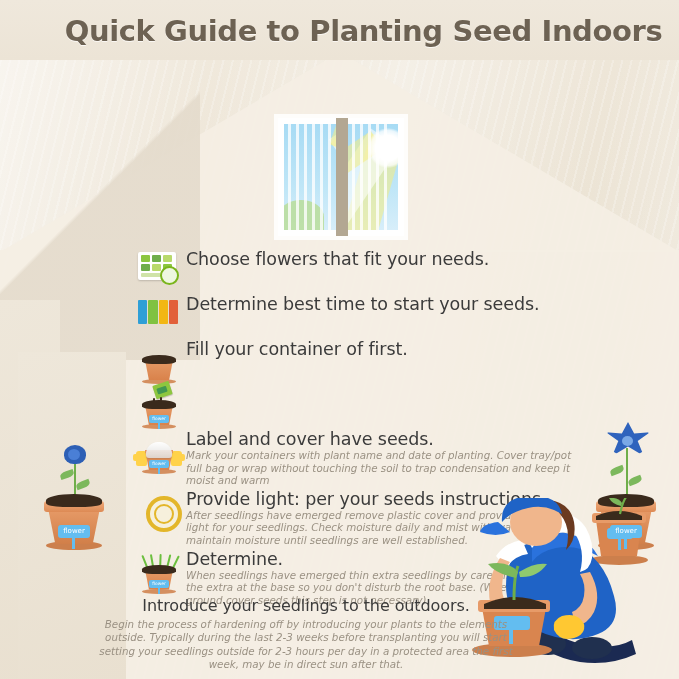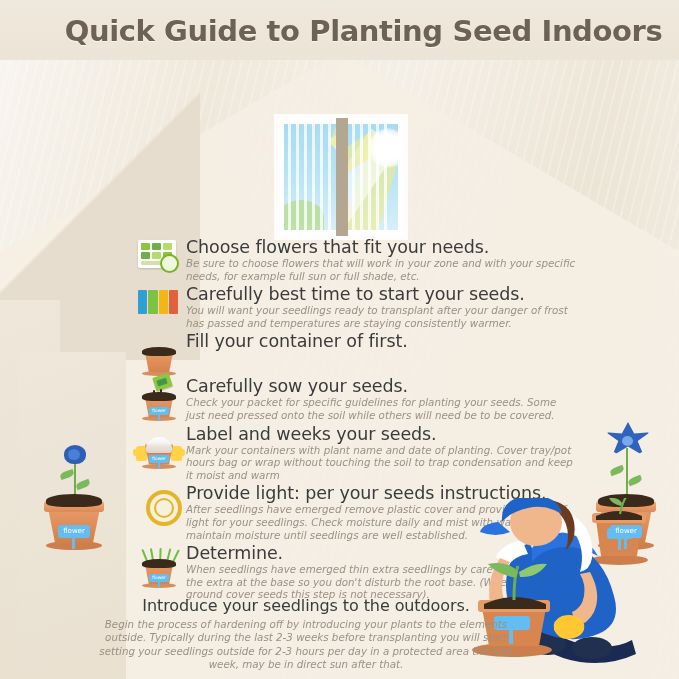--- a/index.html
+++ b/index.html
@@ -73,21 +73,21 @@
   .mull{position:absolute;left:58px;top:0;bottom:0;width:12px;background:#b3a792;}
   .sky{position:absolute;inset:0;background:linear-gradient(180deg,#a7dbf4 0%,#bfe6f7 60%,#d7eefa 100%);}
   .ray{position:absolute;left:50%;top:18px;width:34px;height:150px;background:rgba(255,255,255,.55);transform-origin:50% 0;}
   .ray.y{background:rgba(246,236,128,.55);}
   .sun{position:absolute;right:-10px;top:4px;width:40px;height:40px;border-radius:50%;
        background:radial-gradient(circle,#ffffff 45%, rgba(255,255,255,.75) 62%, rgba(255,255,255,0) 72%);}
   .grass{position:absolute;left:-6px;bottom:-4px;width:46px;height:34px;border-radius:50% 50% 0 0;background:#b9dd9a;opacity:.85;}
   .blind{position:absolute;top:0;bottom:0;width:3px;background:rgba(255,255,255,.78);}
 
   
-  .steps{position:absolute;left:136px;top:236px;width:440px;}
+  .steps{position:absolute;left:136px;top:248px;width:440px;}
   .step{position:relative;display:flex;align-items:flex-start;margin-bottom:1px;}
   .ic{width:46px;min-width:46px;height:44px;position:relative;margin-right:4px;}
   .txt{flex:1;padding-top:1px;}
   .hd{
     font-size:17.5px;color:#3b3b3b;line-height:20px;letter-spacing:-0.1px;
     font-family:"DejaVu Sans", sans-serif;font-weight:normal;
   }
   .bd{
     font-size:10.3px;color:#9a9183;line-height:12.6px;font-style:italic;
     font-family:"DejaVu Sans", sans-serif;margin-top:0px;
@@ -218,36 +218,34 @@
           <i style="left:25px;top:3px;width:9px;height:7px;background:#b8d96b;"></i>
           <i style="left:3px;top:12px;width:9px;height:7px;background:#6fae4a;"></i>
           <i style="left:14px;top:12px;width:9px;height:7px;background:#b8d96b;"></i>
           <i style="left:25px;top:12px;width:9px;height:7px;"></i>
           <i style="left:3px;top:21px;width:20px;height:4px;background:#cfe3a8;"></i>
         </div>
         <div class="mag"></div>
       </div>
       <div class="txt">
         <div class="hd">Choose flowers that fit your needs.</div>
-        <div class="bd">Be sure to choose flowers that will work in your zone and with your specific needs, for example full sun or full shade, etc.</div>
       </div>
     </div>
 
     <div class="step">
       <div class="ic">
         <div class="season">
           <i style="background:#2f9fd6;"></i>
           <i style="background:#7fc241;"></i>
           <i style="background:#f2b714;"></i>
           <i style="background:#e2603a;"></i>
         </div>
       </div>
       <div class="txt">
-        <div class="hd">Carefully best time to start your seeds.</div>
-        <div class="bd">You will want your seedlings ready to transplant after your danger of frost has passed and temperatures are staying consistently warmer.</div>
+        <div class="hd">Determine best time to start your seeds.</div>
       </div>
     </div>
 
     <div class="step">
       <div class="ic">
         <div class="saucer"></div>
         <div class="pot"></div>
         <div class="soil"></div>
       </div>
       <div class="txt">
@@ -261,38 +259,34 @@
         <div class="fall">
           <i style="left:1px;top:1px;"></i>
             <i style="left:5px;top:4px;"></i>
             <i style="left:8px;top:0px;"></i>
         </div>
         <div class="saucer"></div>
         <div class="pot"></div>
         <div class="soil"></div>
         <div class="tag">flower</div>
       </div>
-      <div class="txt">
-        <div class="hd">Carefully sow your seeds.</div>
-        <div class="bd">Check your packet for specific guidelines for planting your seeds.  Some just need pressed onto the soil while others will need be to be covered.</div>
-      </div>
     </div>
 
     <div class="step">
       <div class="ic">
         <div class="glove gl"></div>
         <div class="glove gr"></div>
         <div class="saucer"></div>
         <div class="pot"></div>
         <div class="cover"></div>
         <div class="tag">flower</div>
       </div>
       <div class="txt">
-        <div class="hd">Label and weeks your seeds.</div>
-        <div class="bd">Mark your containers with plant name and date of planting. Cover tray/pot hours bag or wrap without touching the soil to trap condensation and keep it moist and warm</div>
+        <div class="hd">Label and cover have seeds.</div>
+        <div class="bd">Mark your containers with plant name and date of planting. Cover tray/pot full bag or wrap without touching the soil to trap condensation and keep it moist and warm</div>
       </div>
     </div>
 
     <div class="step">
       <div class="ic">
         <div class="sunring"></div>
       </div>
       <div class="txt">
         <div class="hd">Provide light: per your seeds instructions.</div>
         <div class="bd">After seedlings have emerged remove plastic cover and provide plenty of light for your seedlings. Check moisture daily and mist with water to maintain moisture until seedlings are well established.</div>

